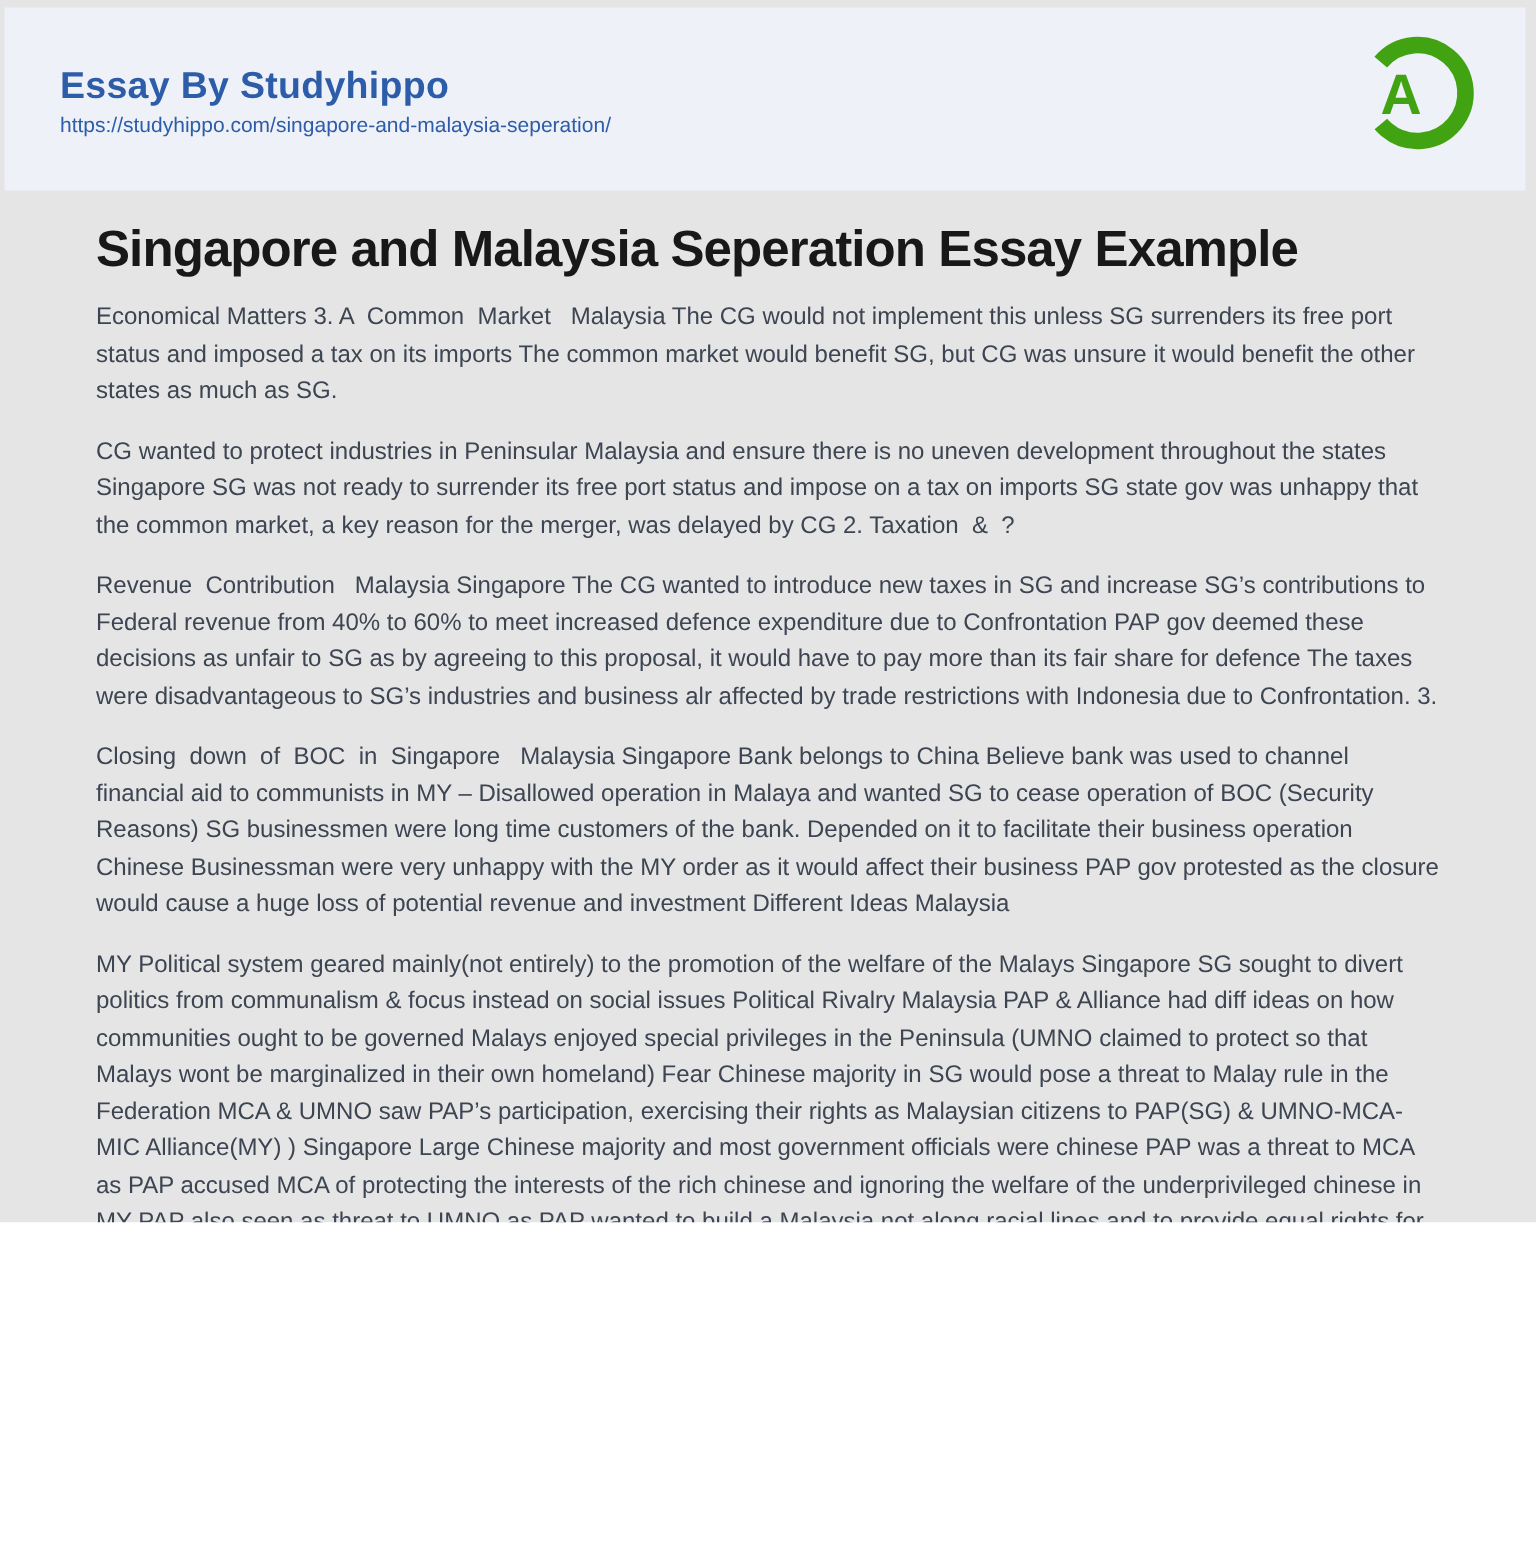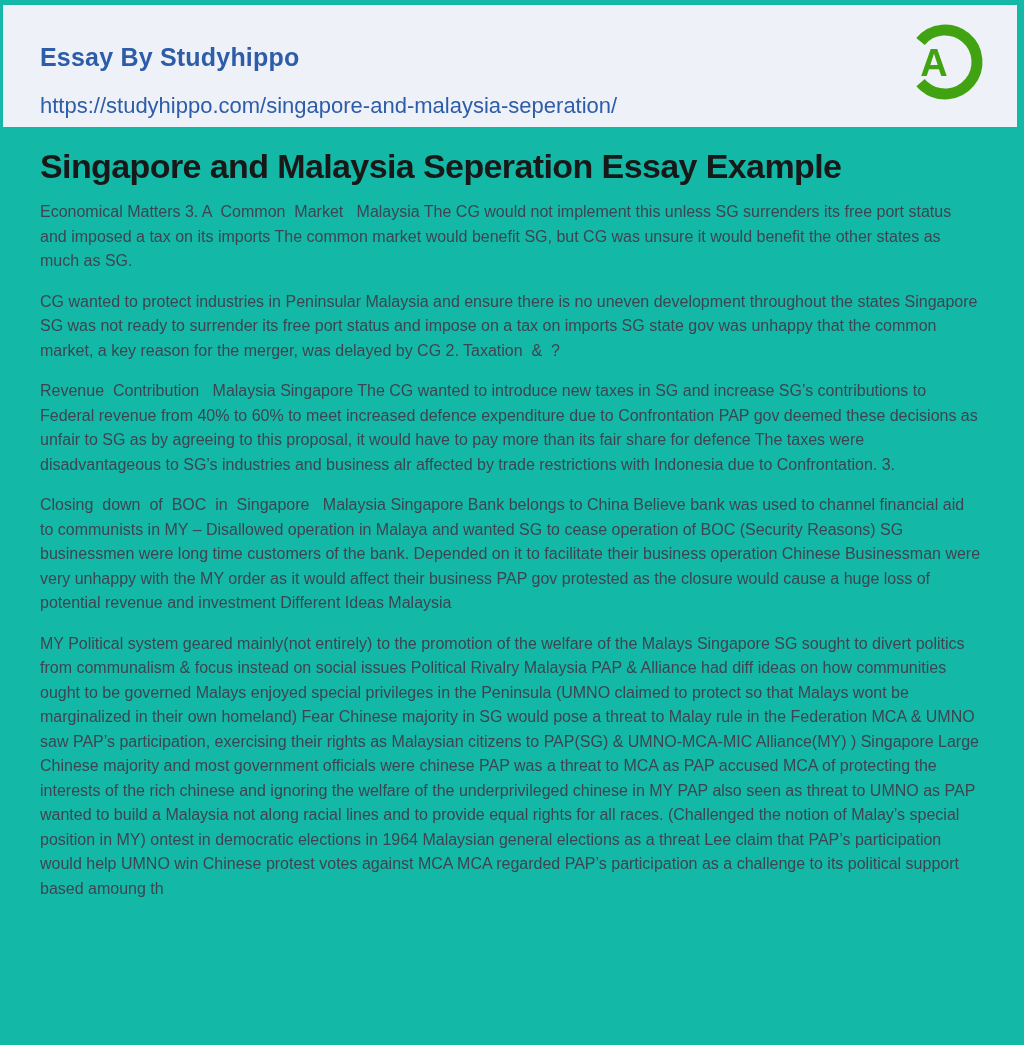--- a/index.html
+++ b/index.html
@@ -5,22 +5,22 @@
   * { box-sizing: border-box; }
   html, body {
     margin: 0;
     padding: 0;
     background: #ffffff;
     width: 1024px;
     font-family: "Liberation Sans", sans-serif;
   }
   .page {
     width: 1024px;
-    height: 1045px;
-    background: #14b8a6;
+    height: 815px;
+    background: #e5e5e5;
     overflow: hidden;
   }
 
   
   .header {
     position: relative;
     margin: 5px 7px 0 3px;
     height: 122px;
     background: #eef1f8;
   }
@@ -28,40 +28,40 @@
     padding: 37px 0 0 37px;
   }
   .site-label {
     font-size: 25px;
     font-weight: 700;
     letter-spacing: 0.2px;
     color: #2d5ca8;
     line-height: 30px;
   }
   .page-url {
-    margin-top: 24px;
-    font-size: 22px;
+    margin-top: 1px;
+    font-size: 14px;
     font-weight: 400;
     color: #2d5ca8;
     line-height: 20px;
     text-decoration: none;
     display: inline-block;
     cursor: pointer;
   }
   .logo {
     position: absolute;
     top: 17px;
     right: 32px;
     width: 80px;
     height: 80px;
   }
 
   
   .content {
-    padding: 0 40px;
+    padding: 0 64px;
   }
   .essay-title {
     max-width: 880px;
     margin: 21px 0 15px 0;
     font-size: 34px;
     line-height: 37px;
     font-weight: 700;
     font-stretch: condensed;
     letter-spacing: -0.6px;
     color: #181818;

